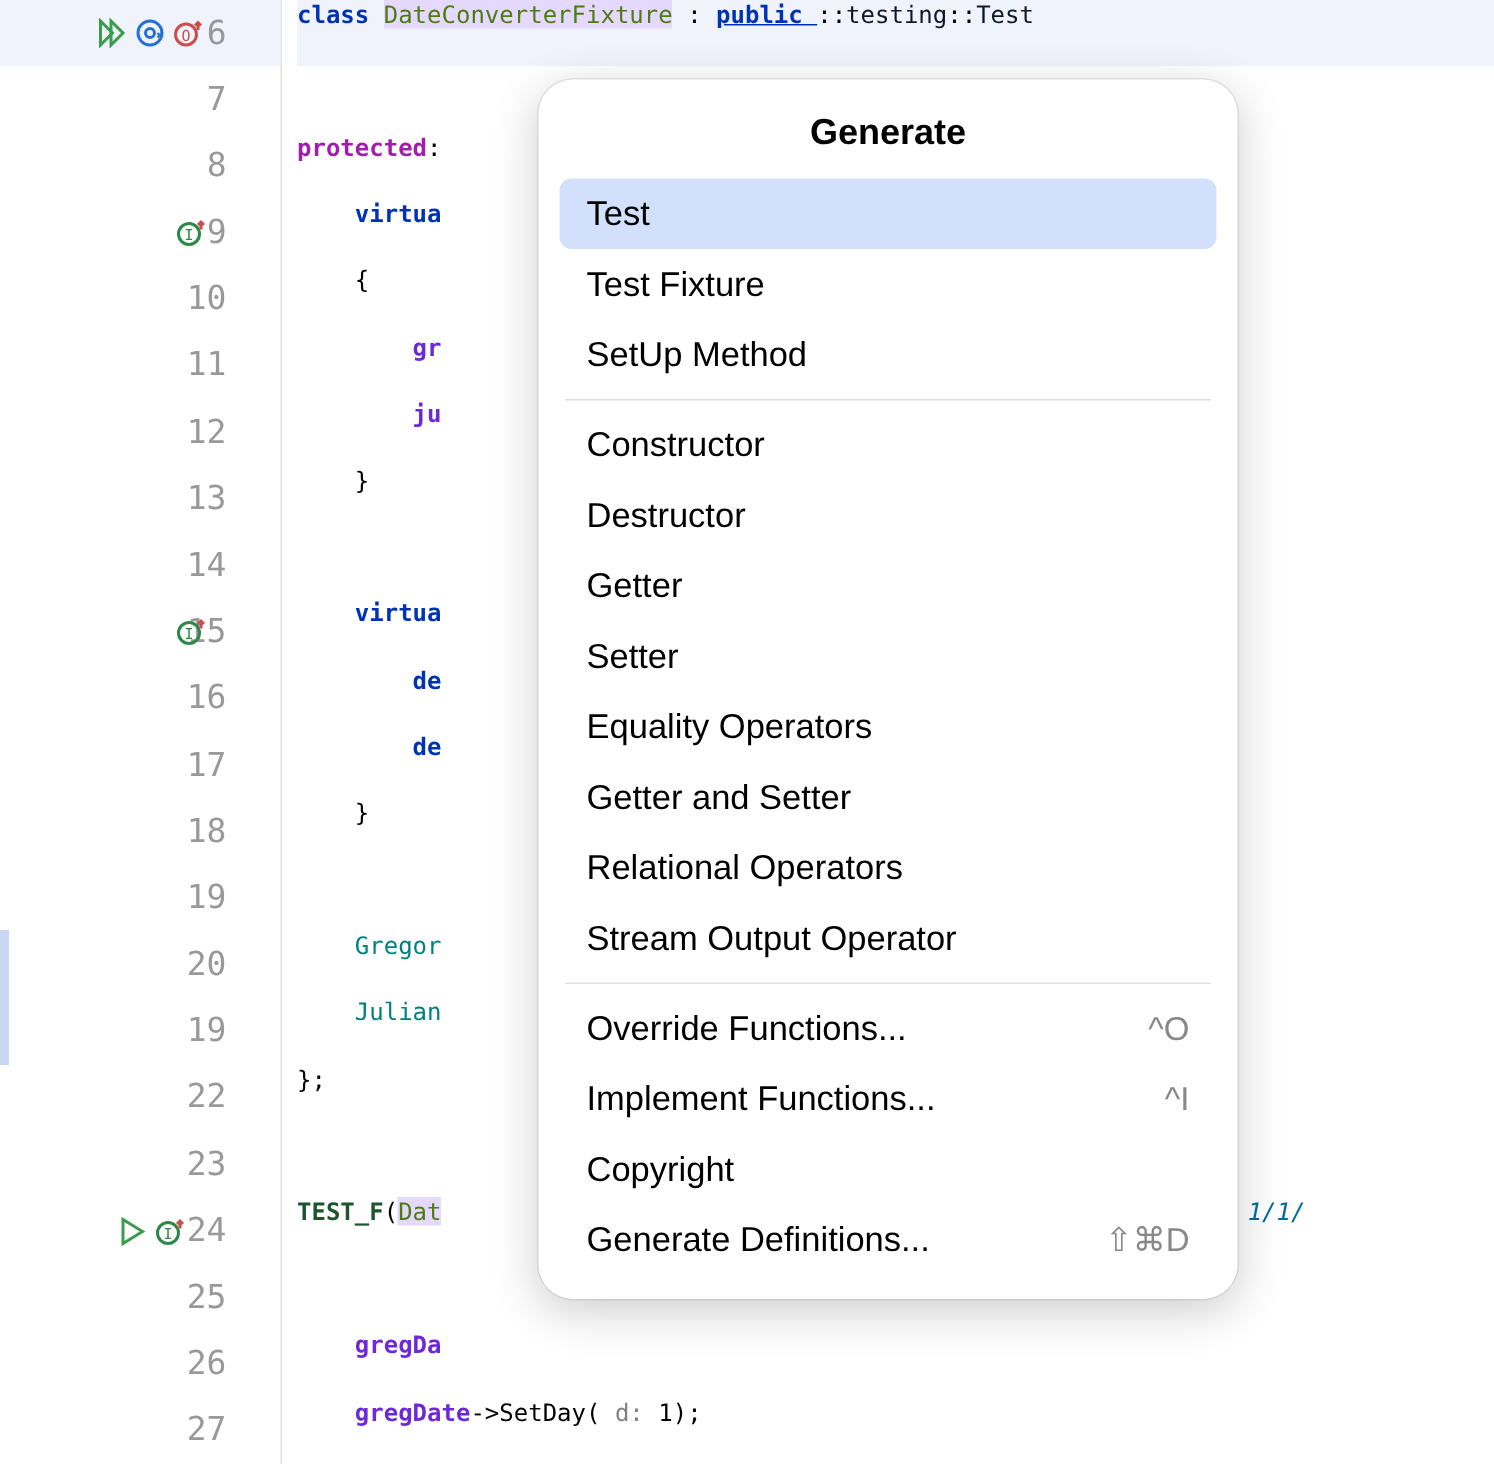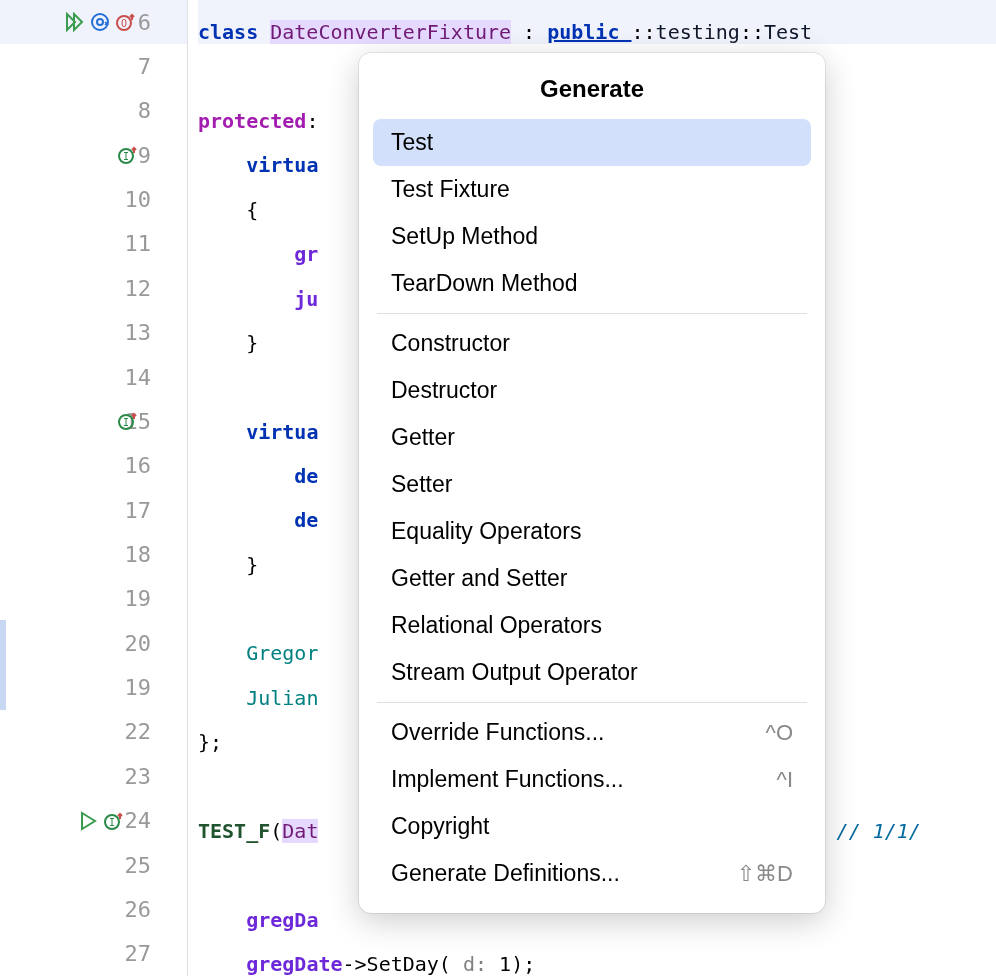--- a/index.html
+++ b/index.html
@@ -57,32 +57,32 @@
   justify-content: center;
 }
 .code-area {
   flex: 1;
   padding-left: 10px;
   position: relative;
 }
 .code-row {
   height: 44.36px;
   display: flex;
-  align-items: flex-end;
+  align-items: flex-start;
   white-space: pre;
-  font-size: 20px;
+  font-size: 16px;
 }
 .code-row.highlighted {
   background: #f0f3fb;
 }
 .kw-class { color: #0033b3; font-weight: bold; }
 .kw-protected { color: #a21caf; font-weight: bold; }
 .kw-virtual { color: #0033b3; font-weight: bold; }
 .kw-public { color: #0033b3; font-weight: bold; text-decoration: underline; }
-.classname { color: #701a75; }
+.classname { color: #4d7c0f; }
 .classname-hl { background: #e6d9ff; }
 .ns { color: #0f172a; }
 .member { color: #6d28d9; font-weight: bold; }
 .type { color: #008080; }
 .macro { color: #1f542e; font-weight: bold; }
 .comment { color: #0369a1; font-style: italic; }
 .param { color: #808080; }
 .punct { color: #000; }
 
 .vcs-bar {
@@ -91,21 +91,21 @@
   width: 6px;
   background: #c9d8f2;
 }
 
 .popup {
   position: absolute;
   top: 53px;
   left: 359px;
   width: 466px;
   background: #ffffff;
-  border-radius: 12px;
+  border-radius: 23px;
   box-shadow: 0 8px 32px rgba(0,0,0,0.2), 0 0 0 1px rgba(0,0,0,0.08);
   font-family: -apple-system, 'Helvetica Neue', Arial, sans-serif;
   font-size: 22px;
   padding: 14px 14px 16px 14px;
 }
 .popup-title {
   text-align: center;
   font-weight: bold;
   font-size: 24px;
   padding: 8px 0 16px 0;
@@ -294,23 +294,20 @@
   <div id="popup-body">
       <div class="popup-item selected">
         <span>Test</span>
       </div>
       <div class="popup-item">
         <span>Test Fixture</span>
       </div>
       <div class="popup-item">
         <span>SetUp Method</span>
       </div>
-      <div class="popup-item">
-        <span>TearDown Method</span>
-      </div>
       <div class="popup-sep"></div>
       <div class="popup-item">
         <span>Constructor</span>
       </div>
       <div class="popup-item">
         <span>Destructor</span>
       </div>
       <div class="popup-item">
         <span>Getter</span>
       </div>

